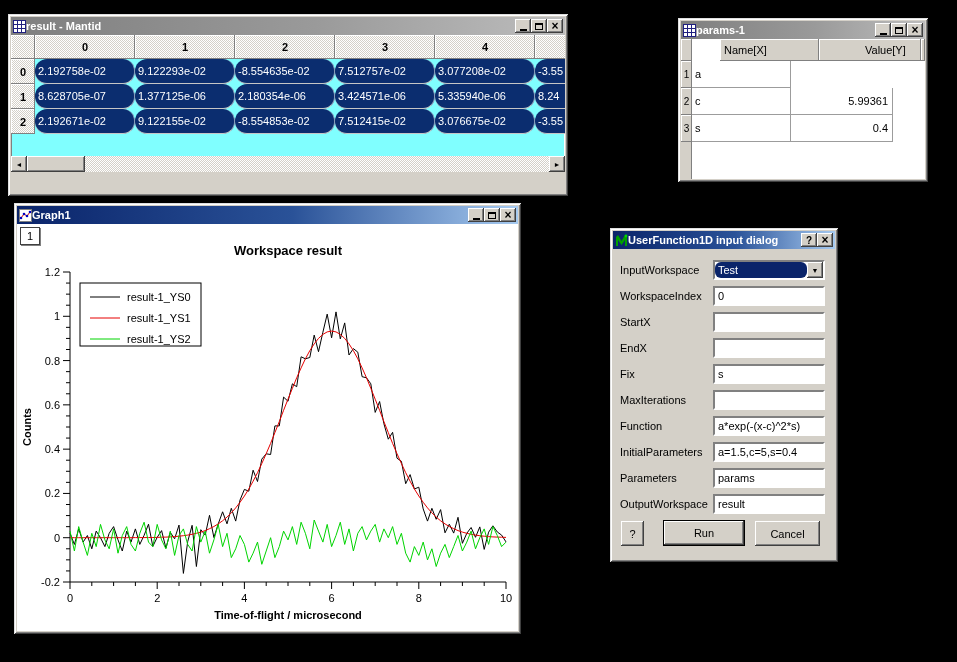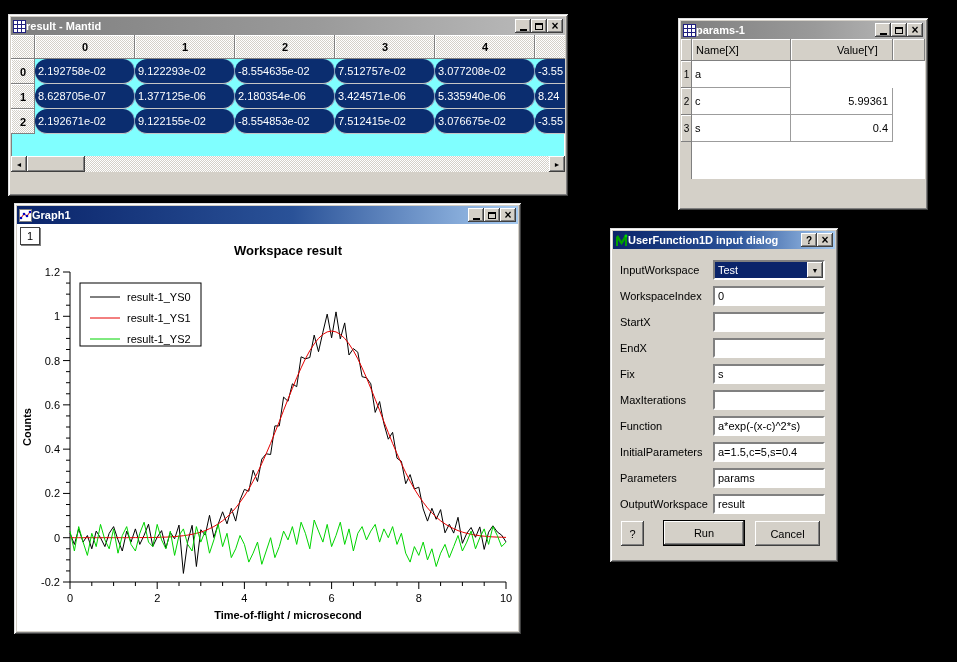--- a/index.html
+++ b/index.html
@@ -83,21 +83,21 @@
   
   .dcontent{position:absolute;left:3px;top:21px;right:3px;bottom:3px;}
   .drow{position:absolute;left:7px;height:20px;width:208px;}
   .dlabel{display:inline-block;line-height:20px;}
   .dinput{position:absolute;left:93px;top:0;box-sizing:border-box;width:112px;height:20px;
     border:2px solid;border-color:#808080 #ffffff #ffffff #808080;background:#fff;
     font-family:"Liberation Sans",sans-serif;font-size:11px;padding:0 3px;margin:0;}
   .dcombo{position:absolute;left:93px;top:0;box-sizing:border-box;width:112px;height:20px;
     border:2px solid;border-color:#808080 #ffffff #ffffff #808080;background:#fff;display:flex;}
   .combo-sel{flex:1;background:#0a246a;color:#fff;display:flex;align-items:center;padding-left:3px;
-    white-space:nowrap;overflow:hidden;}
+    white-space:nowrap;overflow:hidden;border-radius:6px;}
   .combo-btn{width:16px;background:#d4d0c8;display:flex;align-items:center;justify-content:center;
     font-size:7px;box-shadow: inset -1px -1px 0 #404040, inset 1px 1px 0 #ffffff, inset -2px -2px 0 #808080;}
   .dbtn{position:absolute;background:#d4d0c8;display:flex;align-items:center;justify-content:center;
     box-shadow: inset -1px -1px 0 #404040, inset 1px 1px 0 #ffffff, inset -2px -2px 0 #808080;box-sizing:border-box;}
   .dbtn-default{border:1px solid #000;}
 </style>
 </head>
 <body>
 
 <div class="win" style="left:8px;top:14px;width:560px;height:182px;">
@@ -158,42 +158,42 @@
       </div>
     <div class="hscroll">
       <span class="sbtn">◄</span>
       <span class="sthumb"></span>
       <span class="strack dither"></span>
       <span class="sbtn">►</span>
     </div>
   </div>
 </div>
 
-<div class="win" style="left:678px;top:18px;width:250px;height:192px;">
+<div class="win" style="left:678px;top:18px;width:250px;height:164px;">
   <div class="titlebar tb-inactive">
     <svg class="icon13" viewBox="0 0 13 13">
       <rect x="0.5" y="0.5" width="12" height="12" fill="#ffffff" stroke="#202080"></rect>
       <path d="M0.5 4.5h12M0.5 8.5h12M4.5 0.5v12M8.5 0.5v12" stroke="#202080" fill="none"></path>
     </svg>
     <span class="tb-title">params-1</span>
     <span class="tb-btn">
         <span class="g-min"></span>
       </span>
     <span class="tb-btn">
         <span class="g-max"></span>
       </span>
     <span class="tb-btn">
         <span class="g-x">×</span>
       </span>
   </div>
   <div class="ptable">
     <div class="pstrip"></div>
     <div class="phead" id="pt-head">
         <div class="phcell pcorner"></div>
-        <div class="phcell" style="width:99px;">Name[X]</div>
+        <div class="phcell" style="width:99px;margin-left:28px;">Name[X]</div>
         <div class="phcell" style="width:102px;padding-left:46px;">Value[Y]</div>
         <div class="pfill"></div>
       </div>
     <div id="pt-rows">
         <div class="prow">
           <div class="prowhdr">1</div>
           <div class="pcell pname">a</div>
         </div>
         <div class="prow">
           <div class="prowhdr">2</div>

